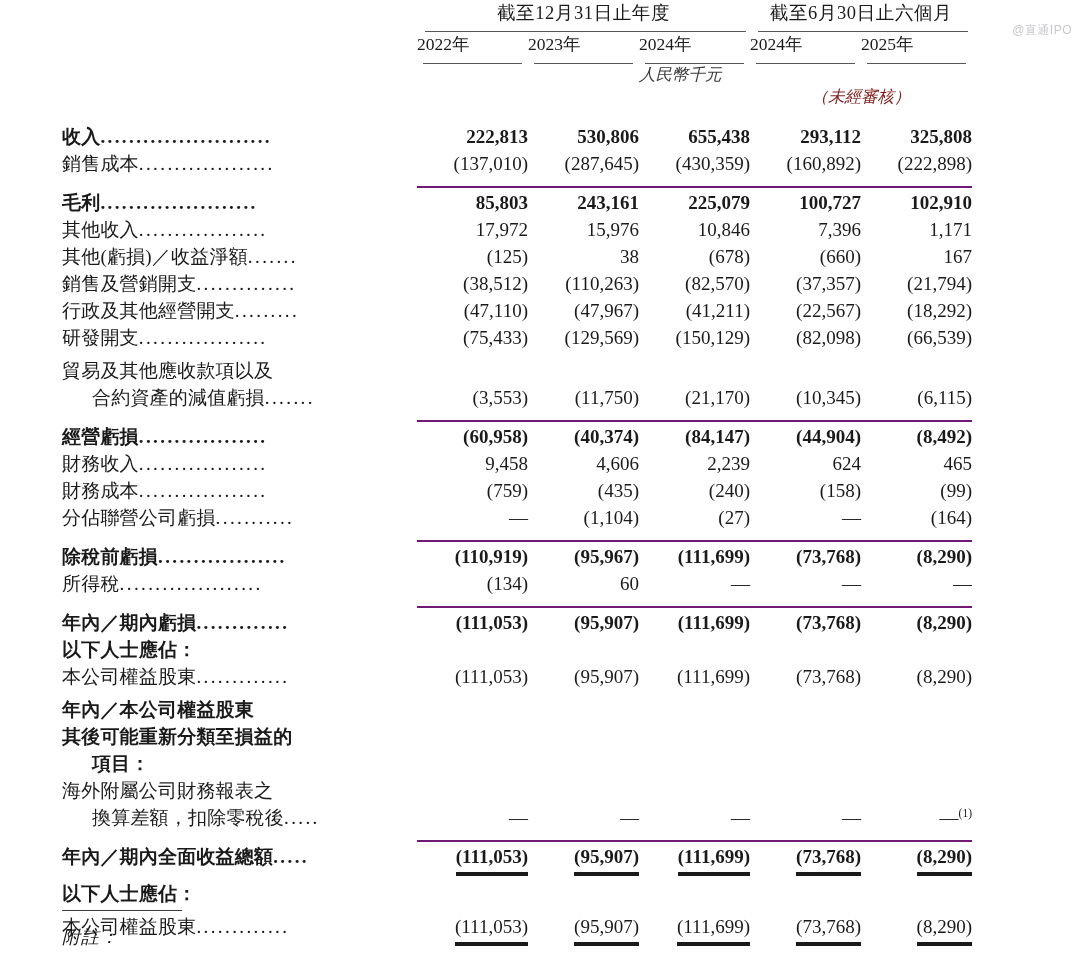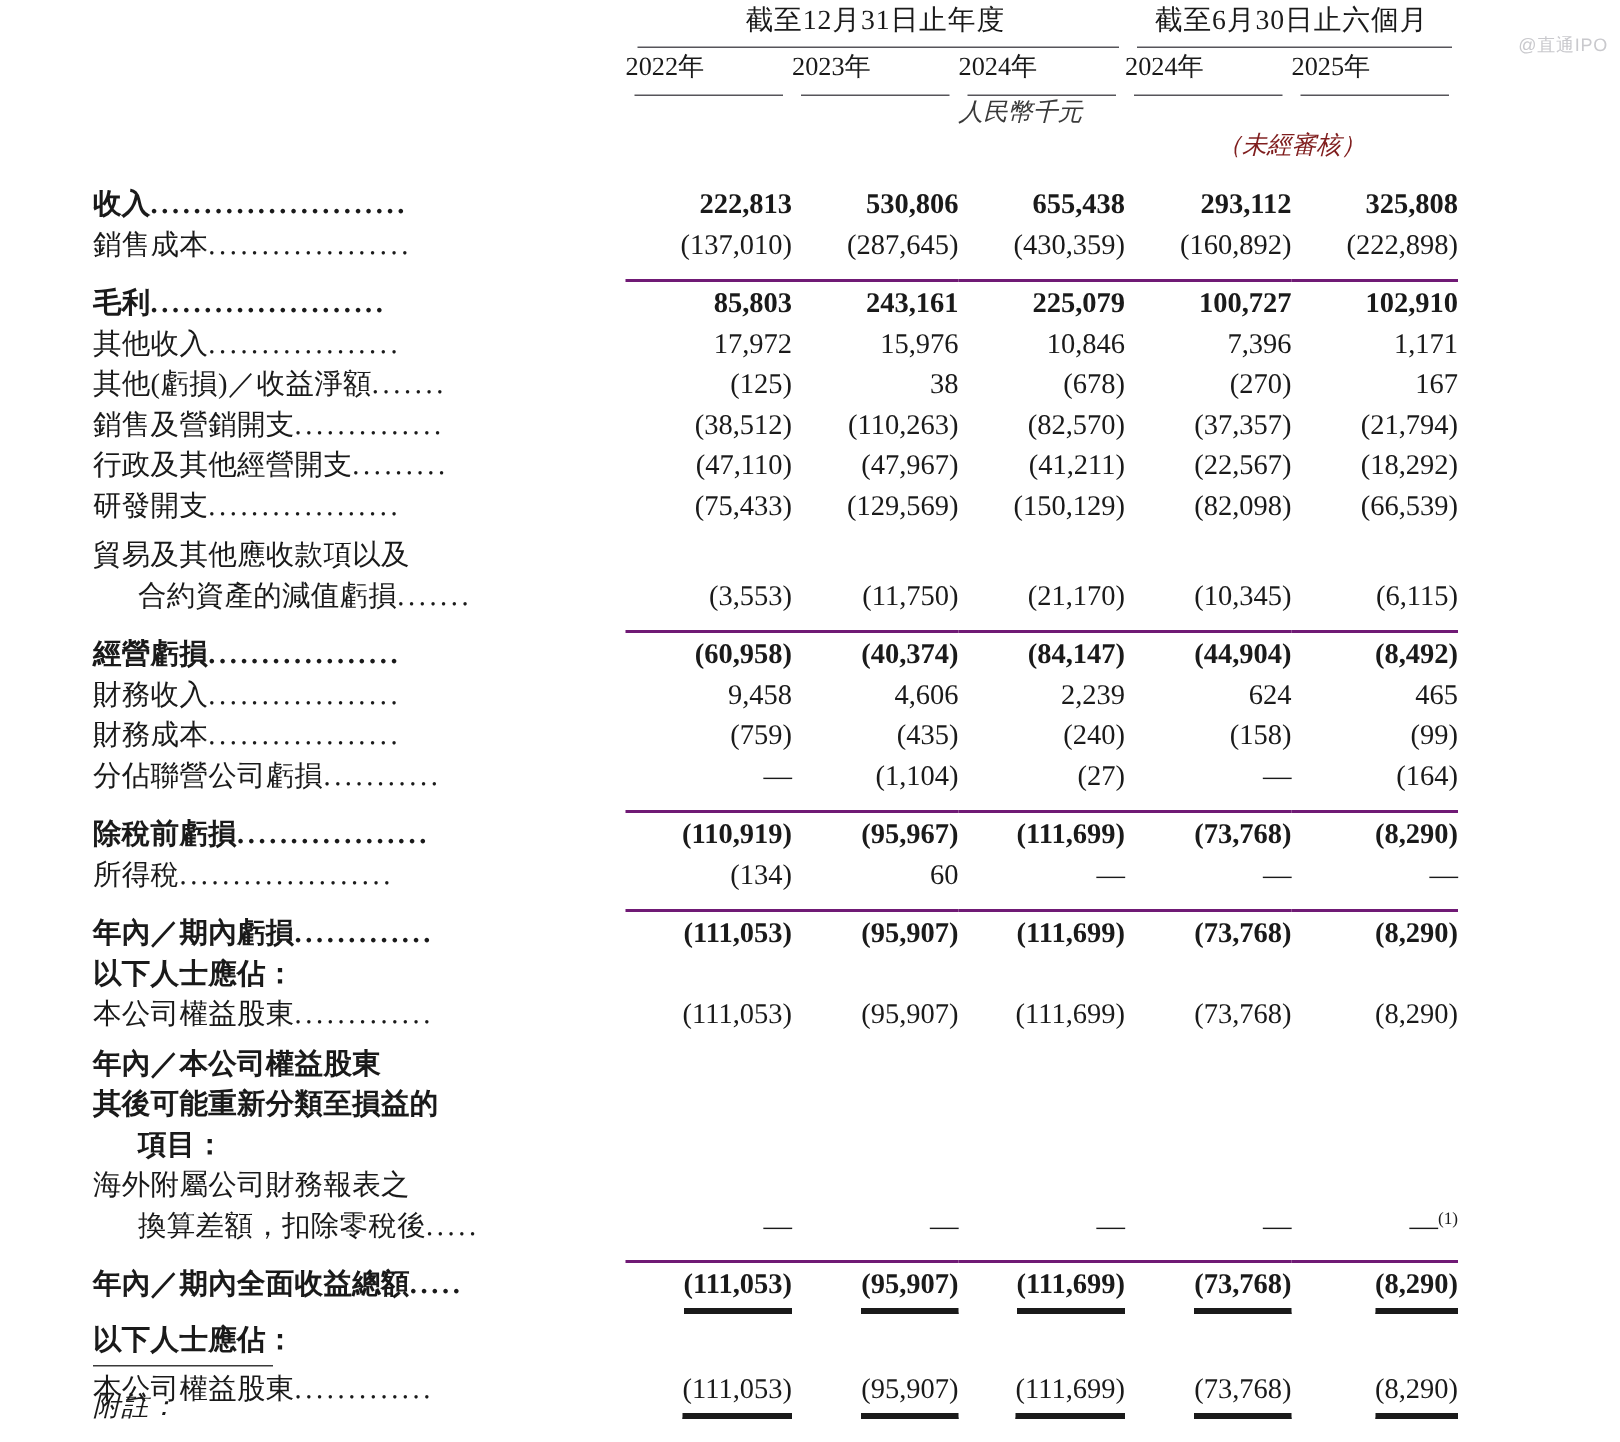--- a/index.html
+++ b/index.html
@@ -291,21 +291,21 @@
           <td class="val">15,976</td>
           <td class="val">10,846</td>
           <td class="val">7,396</td>
           <td class="val">1,171</td>
         </tr>
         <tr class="r">
           <td class="lab"><span>其他(虧損)／收益淨額</span><span class="leader">.......</span></td>
           <td class="val">(125)</td>
           <td class="val">38</td>
           <td class="val">(678)</td>
-          <td class="val">(270)</td>
+          <td class="val">(660)</td>
           <td class="val">167</td>
         </tr>
         <tr class="r">
           <td class="lab"><span>銷售及營銷開支</span><span class="leader">..............</span></td>
           <td class="val">(38,512)</td>
           <td class="val">(110,263)</td>
           <td class="val">(82,570)</td>
           <td class="val">(37,357)</td>
           <td class="val">(21,794)</td>
         </tr>

